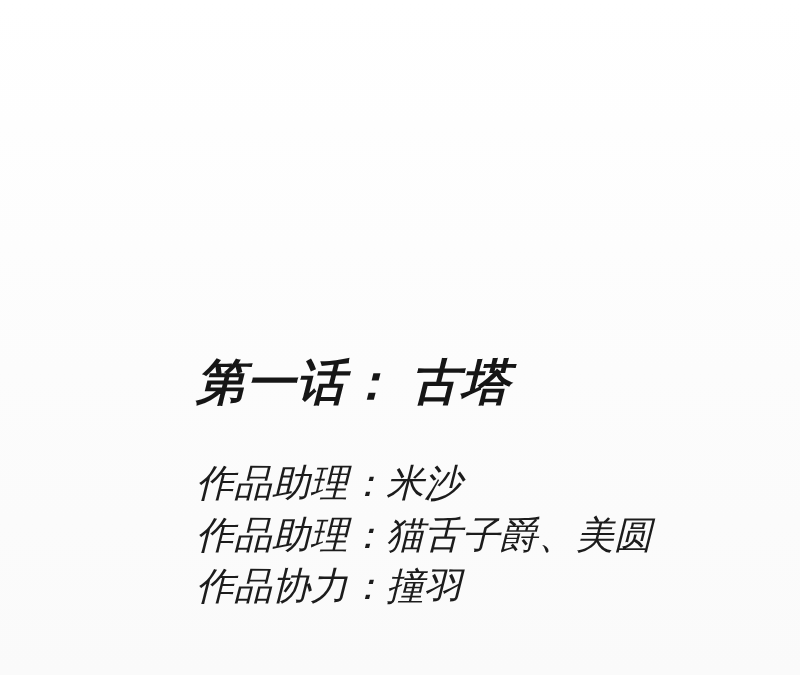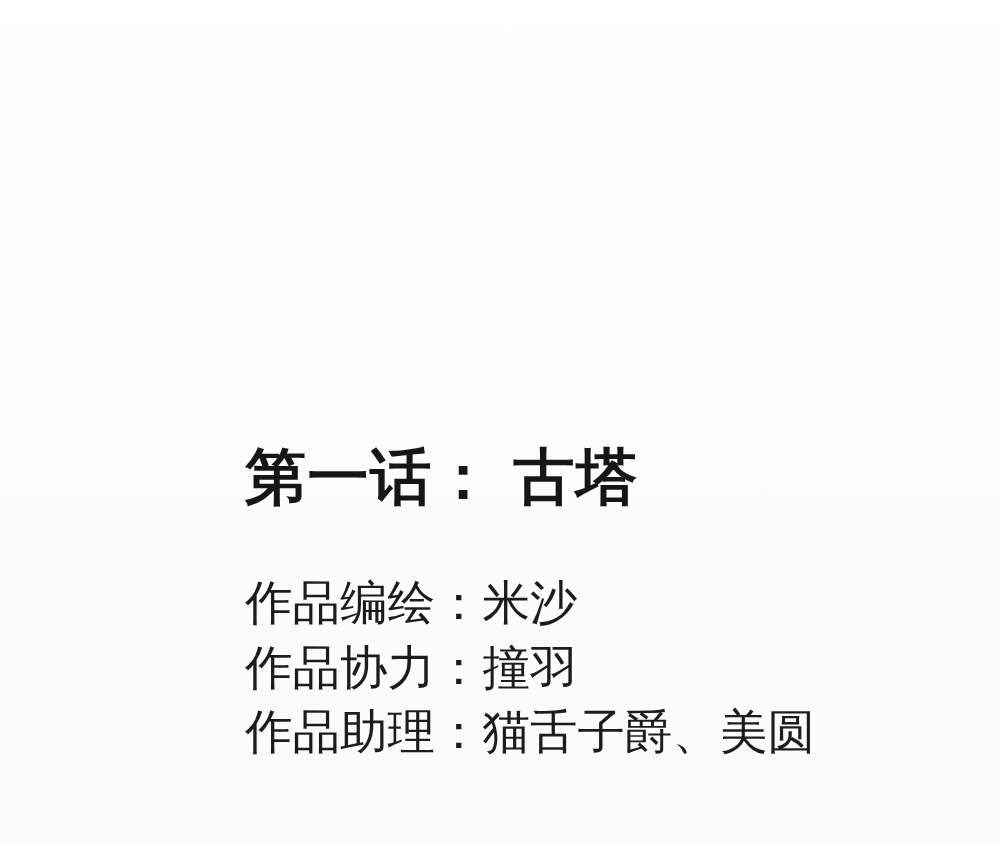--- a/index.html
+++ b/index.html
@@ -12,20 +12,21 @@
     background: #ffffff;
     font-family: "Liberation Sans", "DejaVu Sans", sans-serif;
     overflow: hidden;
   }
   .page {
     position: relative;
     width: 800px;
     height: 675px;
     background: #fdfdfd;
     box-sizing: border-box;
+    font-style: italic;
   }
   
   .page::before {
     content: "";
     position: absolute;
     inset: 0;
     background: linear-gradient(180deg, #ffffff 0%, #fcfcfc 55%, #fafafa 100%);
     pointer-events: none;
   }
   .content {
@@ -63,19 +64,19 @@
 </style>
 </head>
 <body>
 
 <div class="page">
   <div class="content">
 
     <div class="chapter-title">第一话：  古塔</div>
 
     <div class="credits">
-      <div class="credit-line">作品编绘：米沙</div>
+      <div class="credit-line">作品助理：米沙</div>
+      <div class="credit-line">作品助理：猫舌子爵、美圆</div>
       <div class="credit-line">作品协力：撞羽</div>
-      <div class="credit-line">作品助理：猫舌子爵、美圆</div>
     </div>
 
   </div>
 </div>
 
 </body></html>

